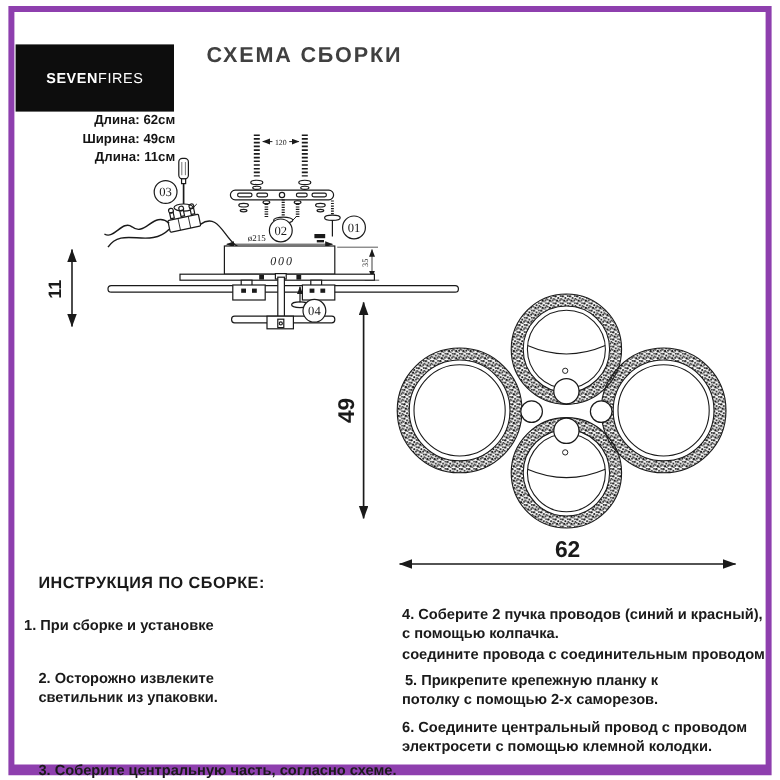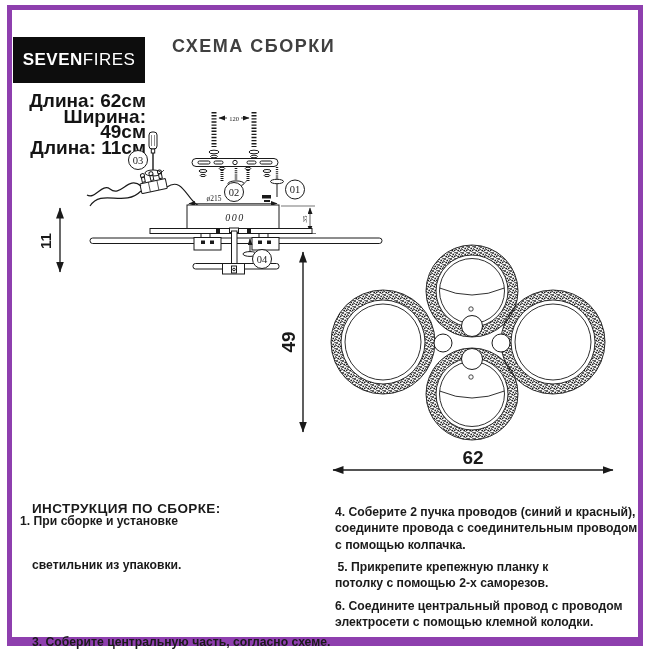--- a/index.html
+++ b/index.html
@@ -5,37 +5,37 @@
   html,body{margin:0;padding:0;}
   body{
     width:650px;height:650px;position:relative;background:#ffffff;
     font-family:"Liberation Sans", sans-serif;color:#1a1a1a;overflow:hidden;
   }
   .frame{
     position:absolute;left:7px;top:5px;right:7px;bottom:4px;
     border:5px solid #8e3fae;border-bottom-width:9px;pointer-events:none;
   }
   .logo{
-    position:absolute;left:13px;top:37px;width:132px;height:46px;background:#0d0d0d;
+    position:absolute;left:13px;top:37px;width:132px;height:56px;background:#0d0d0d;
     display:flex;align-items:center;justify-content:center;color:#ffffff;
-    font-size:17px;letter-spacing:0.5px;white-space:nowrap;
+    font-size:12px;letter-spacing:0.5px;white-space:nowrap;
   }
   .logo .b{font-weight:700;}
   .logo .l{font-weight:400;}
   .title{
     position:absolute;left:172px;top:36px;font-size:18px;font-weight:700;
     letter-spacing:1.5px;color:#404040;white-space:nowrap;
   }
   .specs{
     position:absolute;left:18px;top:93px;width:128px;text-align:right;
-    font-size:19px;font-weight:600;line-height:15.5px;color:#141414;
+    font-size:11px;font-weight:600;line-height:15.5px;color:#141414;
   }
   .svgwrap{position:absolute;left:0;top:0;width:650px;height:650px;}
   .instr-head{
-    position:absolute;left:32px;top:501px;font-size:13.5px;font-weight:700;
+    position:absolute;left:32px;top:478px;font-size:13.5px;font-weight:700;
     letter-spacing:0.4px;
   }
   .instr{position:absolute;font-size:12.2px;font-weight:600;line-height:1.35;white-space:nowrap;}
   .i1{left:20px;top:513px;}
   .i2{left:32px;top:557px;}
   .i3{left:32px;top:598px;margin-top:36px;}
   .i4{left:335px;top:504px;}
   .i5{left:335px;top:559px;text-align:right;}
   .i6{left:335px;top:598px;}
   .line{display:block;}
@@ -260,29 +260,30 @@
   </g>
 </svg>
 </div>
 
 <div class="instr-head">ИНСТРУКЦИЯ ПО СБОРКЕ:</div>
 
 <div class="instr i1">
   <span class="line">1. При сборке и установке</span>
 </div>
 <div class="instr i2">
+  <span class="line">2. Осторожно извлеките</span>
   <span class="line">светильник из упаковки.</span>
 </div>
 <div class="instr i3">
   <span class="line">3. Соберите центральную часть, согласно схеме.</span>
 </div>
 <div class="instr i4">
   <span class="line">4. Соберите 2 пучка проводов (синий и красный),</span>
+  <span class="line">с помощью колпачка.</span>
   <span class="line">соедините провода с соединительным проводом</span>
-  <span class="line">с помощью колпачка.</span>
 </div>
 <div class="instr i5">
   <span class="line">5. Прикрепите крепежную планку к</span>
   <span class="line">потолку с помощью 2-х саморезов.</span>
 </div>
 <div class="instr i6">
   <span class="line">6. Соедините центральный провод с проводом</span>
   <span class="line">электросети с помощью клемной колодки.</span>
 </div>
 

